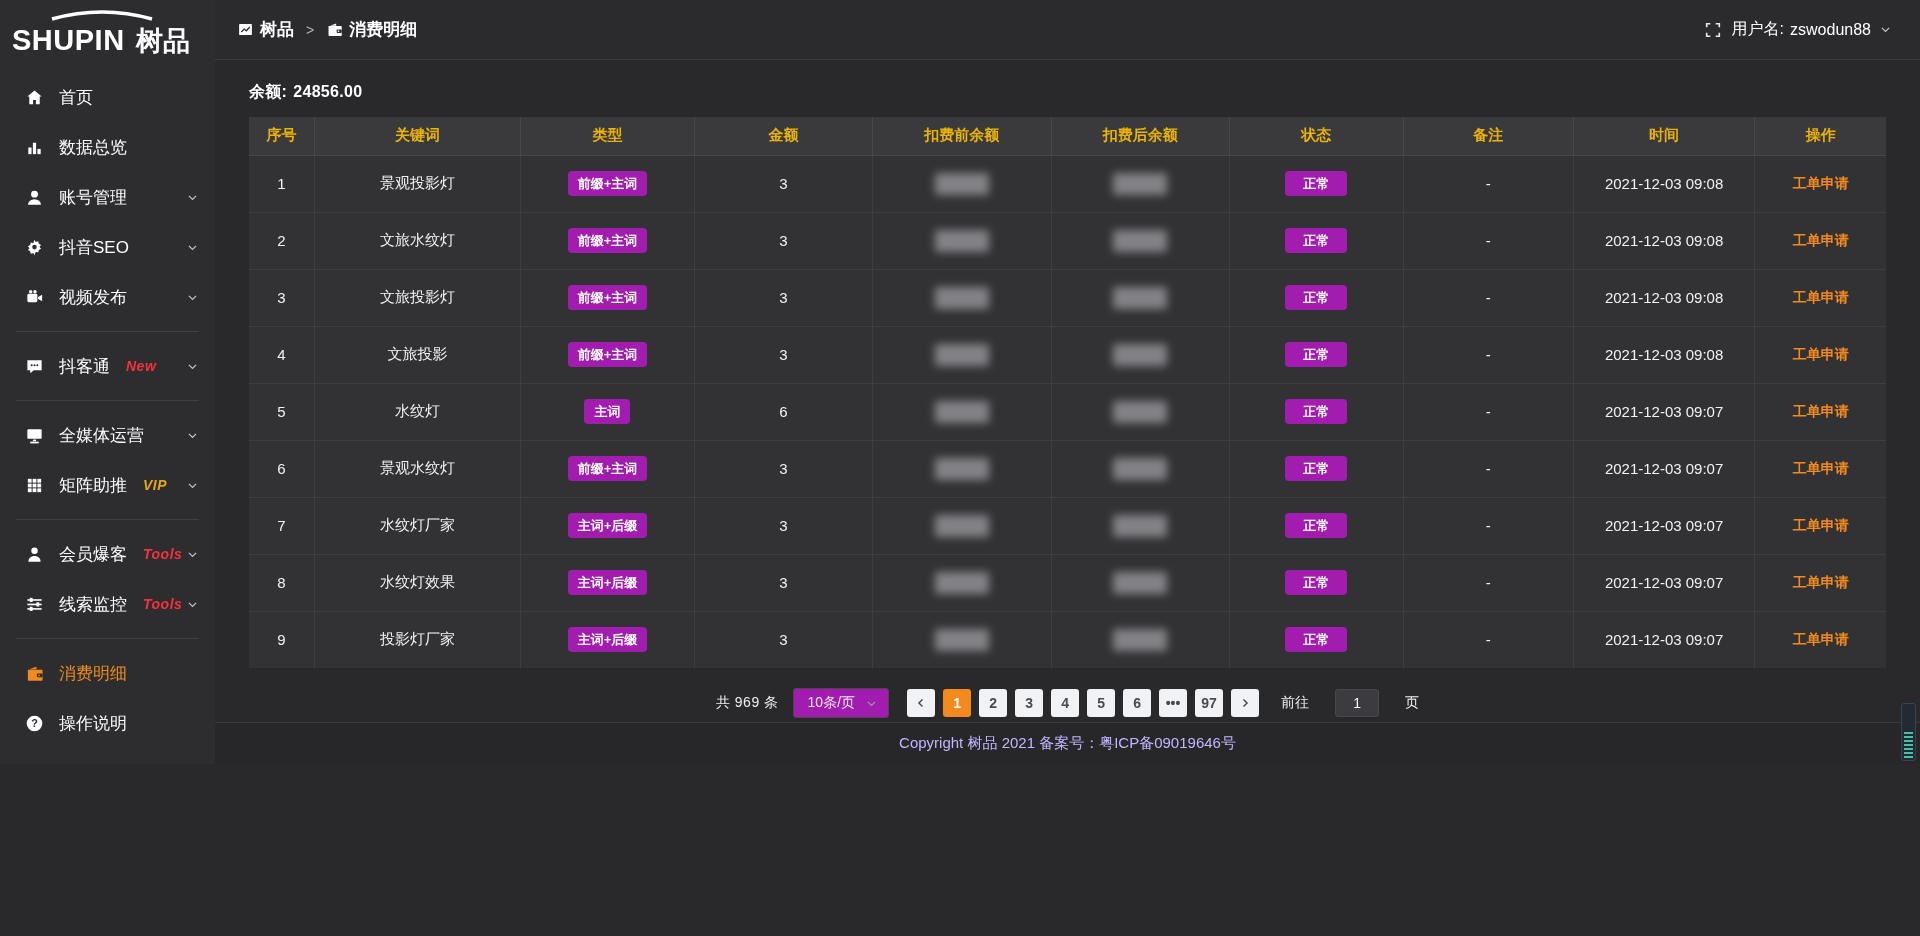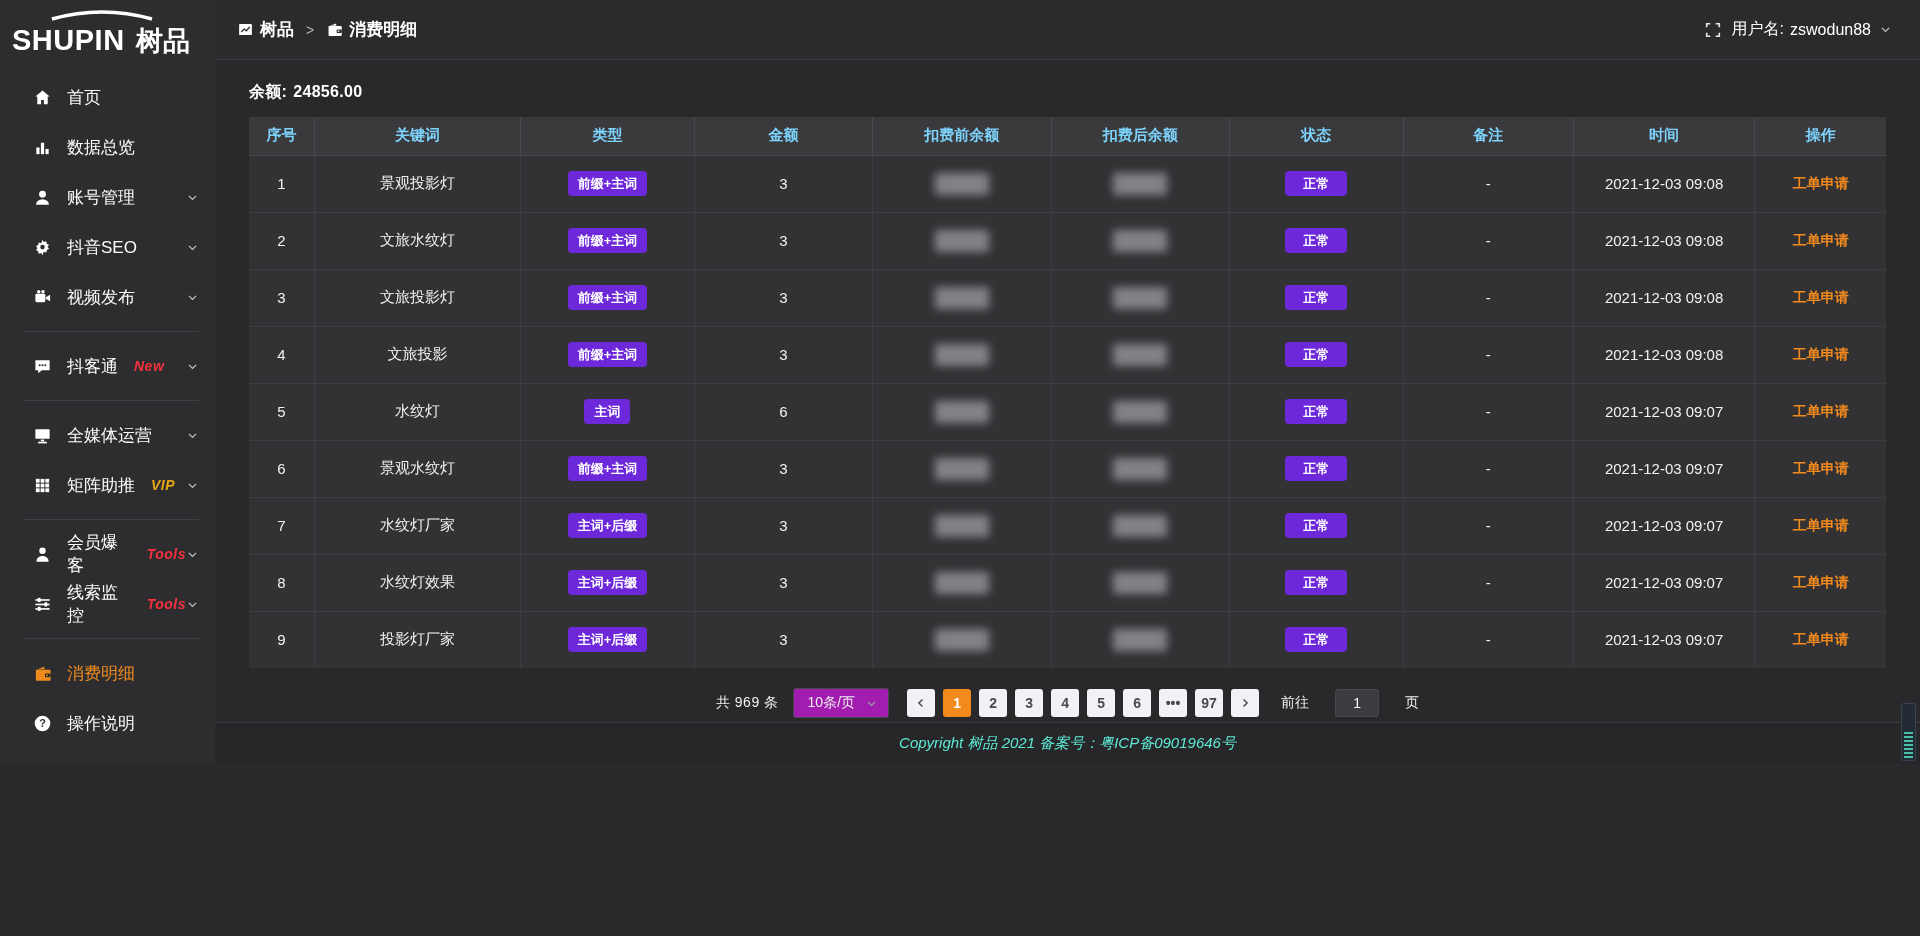--- a/index.html
+++ b/index.html
@@ -3,21 +3,21 @@
 <meta charset="utf-8">
 <style>
   * { margin:0; padding:0; box-sizing:border-box; }
   html,body { width:1920px; height:936px; overflow:hidden; }
   body { font-family:"Liberation Sans","DejaVu Sans",sans-serif; background:#29292b; color:#fff; }
   .app { display:flex; width:1920px; height:764px; position:relative; }
 
   
   .sidebar { width:215px; flex-shrink:0; background:#2d2d2f; display:flex; flex-direction:column; padding-top:6px; }
   .logo { padding:2px 0 6px 10px; height:56px; }
-  .menu { margin-top:10px;margin-left:8px; }
+  .menu { margin-top:10px; }
   .menu-item { height:50px; display:flex; align-items:center; padding:0 16px 0 25px; cursor:pointer; font-size:17px; color:#fdfdfd; }
   .mi-icon { width:19px; height:19px; margin-right:15px; display:inline-flex; align-items:center; justify-content:center; color:#ffffff; }
   .mi-icon svg { width:19px; height:19px; }
   .menu-item.active { color:#f08c1e; }
   .menu-item.active .mi-icon { color:#f08c1e; }
   .mi-tag { font-style:italic; font-weight:bold; font-size:14px; margin-left:16px; letter-spacing:.5px; }
   .mi-spacer { flex:1; }
   .mi-chevron { color:#c2c2c4; display:inline-flex; }
   .menu-divider { height:1px; background:#404044; margin:9px 16px; }
 
@@ -32,50 +32,50 @@
   .fullscreen-btn { color:#e8e8e8; cursor:pointer; display:inline-flex; }
   .user-box { display:flex; align-items:center; gap:6px; font-size:16px; cursor:pointer; }
   .user-box .mi-chevron { margin-left:2px; }
 
   .content { flex:1; display:flex; flex-direction:column; padding:0 34px; }
   .balance { margin:22px 0 14px 0; font-size:16px; font-weight:bold; letter-spacing:.3px; }
   .balance b { margin-left:6px; }
 
   
   table { width:100%; border-collapse:collapse; background:#323235; table-layout:fixed; }
-  thead th { background:#3a3a3d; height:38px; font-size:15px; font-weight:bold; color:#7dd3fc;
+  thead th { background:#3a3a3d; height:38px; font-size:15px; font-weight:bold; color:#eab308;
              border-right:1px solid #48484c; border-bottom:1px solid #48484c; }
   thead th:last-child { border-right:none; }
   tbody td { height:57px; text-align:center; font-size:15px; color:#f2f2f2;
              border-right:1px solid #3e3e42; border-bottom:1px solid #3e3e42; }
   tbody td:last-child { border-right:none; }
   tbody tr:last-child td { border-bottom:none; }
   .col-no{width:4%} .col-kw{width:12.6%} .col-type{width:10.6%} .col-amt{width:10.9%}
   .col-bb{width:10.9%} .col-ba{width:10.9%} .col-st{width:10.6%} .col-rm{width:10.4%}
   .col-tm{width:11.1%} .col-op{width:8%}
-  .badge-type,.badge-status { display:inline-block; background:#6d28d9; color:#fff; font-size:13px;
+  .badge-type,.badge-status { display:inline-block; background:#a21caf; color:#fff; font-size:13px;
       padding:6px 10px; border-radius:4px; line-height:1; font-weight:bold; }
   .badge-status { padding:6px 18px; }
   .blur-box { display:inline-block; width:54px; height:22px; background:#97979b; filter:blur(4px); opacity:.8; border-radius:2px; vertical-align:middle; }
   .action-link { color:#f28a1d; font-size:14px; font-weight:bold; cursor:pointer; text-decoration:none; }
 
   
   .pagination { display:flex; align-items:center; justify-content:center; gap:8px; margin-top:20px; font-size:14px; color:#f0f0f0; }
   .pg-total { margin-right:6px; letter-spacing:.5px; }
   .pg-size { background:#a21caf; height:30px; padding:0 10px 0 14px; display:flex; gap:10px; border-radius:3px; align-items:center; color:#ececec; border:1px solid #49494d; cursor:pointer; margin-right:10px; }
   .pg-size .mi-chevron { color:#9c9c9e; }
   .pg-btn { min-width:28px; height:28px; padding:0 5px; background:#f0f2f5; color:#4a4a4c; display:inline-flex; align-items:center; justify-content:center; border-radius:3px; font-size:14px; font-weight:bold; cursor:pointer; border:none; }
   .pg-btn.active { background:#f28a1d; color:#fff; }
   .pg-btn svg { width:12px; height:12px; }
   .pg-goto { display:flex; align-items:center; gap:26px; margin-left:14px; }
   .pg-input { width:44px; height:28px; background:#3c3c40; border:1px solid #49494d; color:#fff; text-align:center; border-radius:3px; font-size:14px; font-family:inherit; }
 
   
   .footer { margin-top:auto; border-top:1px solid #3a3a3e; background:#27272a; height:42px; flex-shrink:0;
-            display:flex; align-items:center; justify-content:center; font-size:15px; color:#5eead4;font-style:italic; }
+            display:flex; align-items:center; justify-content:center; font-size:15px; color:#c4b5fd; }
 
   
   .mini-widget { position:absolute; right:4px; bottom:3px; width:15px; height:58px; background:#232a33;
       border:1px solid #3a4450; border-radius:3px; overflow:hidden; }
   .mini-widget .stripes { position:absolute; bottom:2px; left:2px; right:2px; height:26px;
       background:repeating-linear-gradient(to bottom,#46c2a4 0 2px,#232a33 2px 4px); }
 </style>
 </head>
 <body>
 

